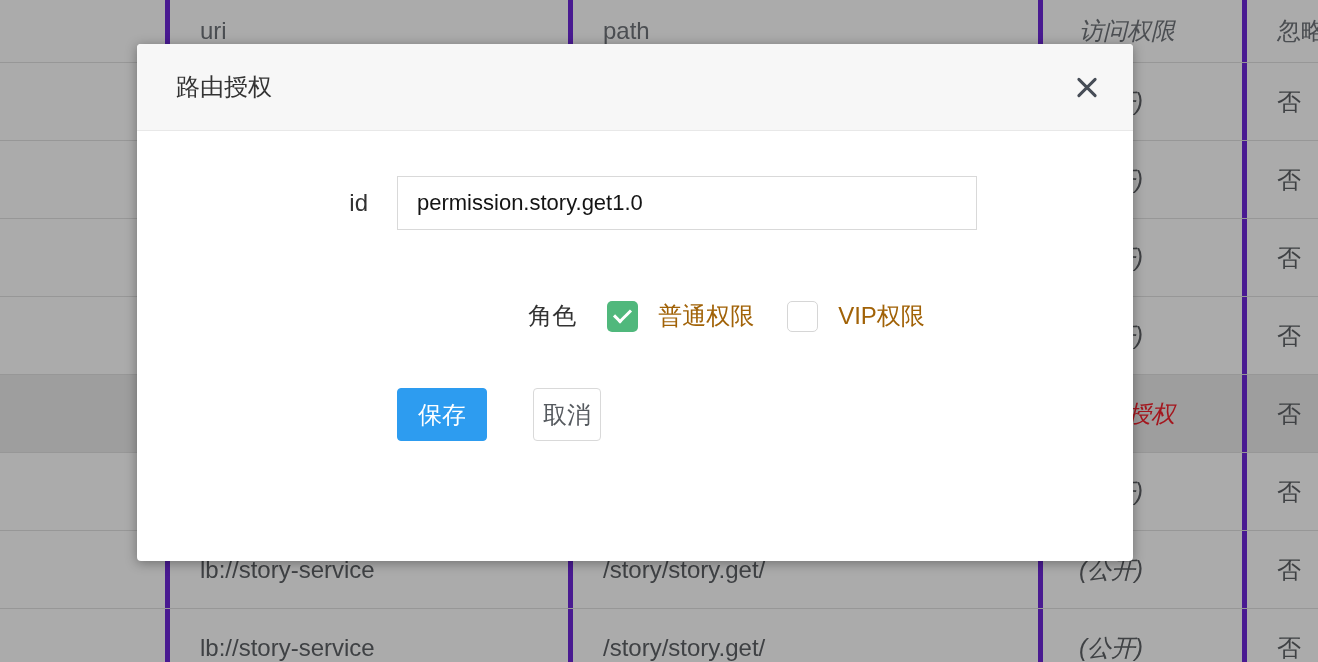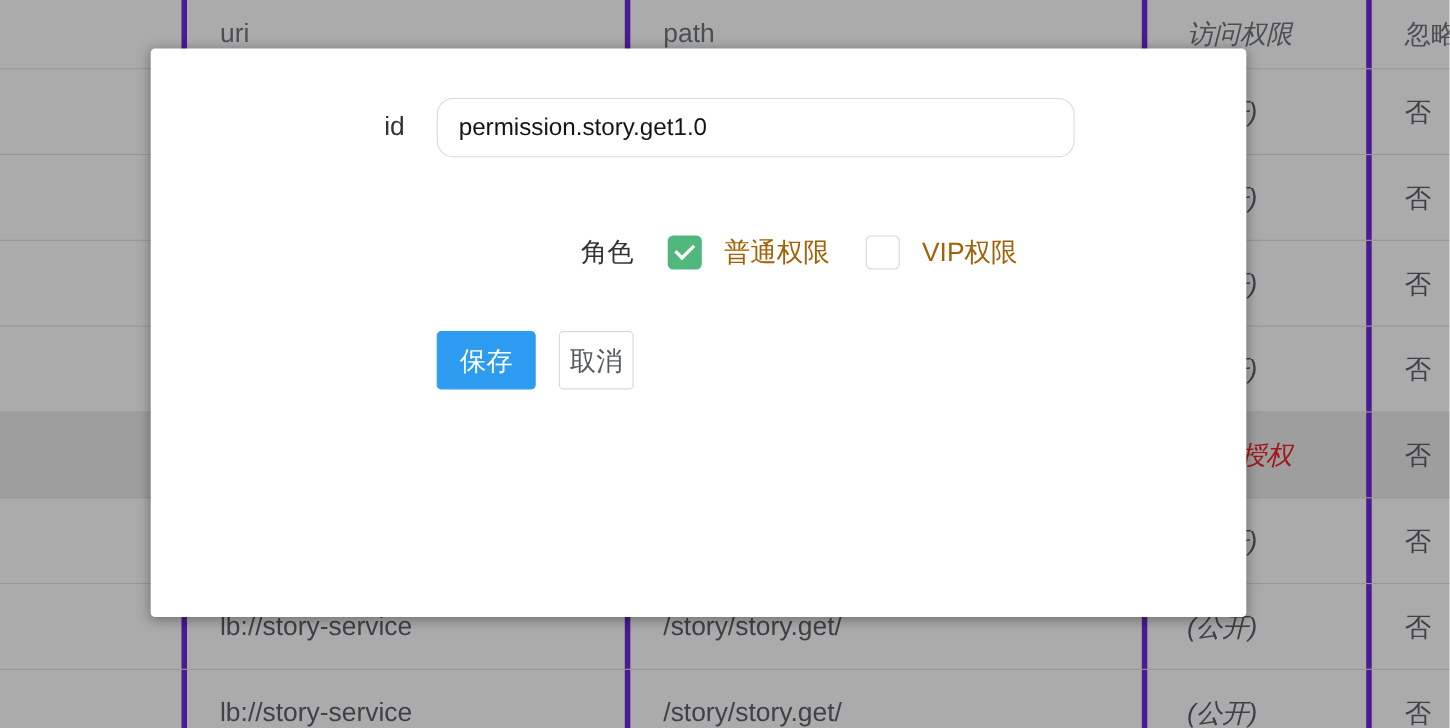--- a/index.html
+++ b/index.html
@@ -53,39 +53,39 @@
   }
   .close-btn::before { transform:rotate(45deg); }
   .close-btn::after  { transform:rotate(-45deg); }
 
   .modal-body { padding-top:45px; display:flex; flex-direction:column; }
   .form-row { display:flex; align-items:center; }
   .form-label { flex:none; width:231px; text-align:right; font-size:24px; color:#333333; }
 
   .text-input {
     margin-left:29px; width:580px; height:54px; box-sizing:border-box;
-    border:1px solid #d9d9d9; border-radius:15px; padding:0 19px;
+    border:1px solid #d9d9d9; border-radius:0; padding:0 19px;
     font-size:22px; color:#141414; font-family:inherit; background:#fff; outline:none;
   }
 
   .row-roles { margin-top:70px;justify-content:center; }
   .checkbox {
     flex:none; width:31px; height:31px; box-sizing:border-box;
     border-radius:5px; position:relative; cursor:pointer;
   }
   .checkbox.checked { background:#50b87c; margin-left:31px; }
   .checkbox.checked::after {
     content:""; position:absolute; left:7px; top:8px; width:14px; height:7px;
     border-left:3px solid #ffffff; border-bottom:3px solid #ffffff;
     transform:rotate(-45deg);
   }
   .checkbox.unchecked { background:#ffffff; border:1px solid #d6d6d6; margin-left:33px; }
   .cb-label { margin-left:20px; font-size:24px; color:#a16207; cursor:pointer; }
 
-  .row-actions { margin-top:56px; }
+  .row-actions { margin-top:56px;gap:25px; }
   .btn {
     height:53px; box-sizing:border-box; border-radius:4px; font-size:24px;
     font-family:inherit; display:flex; align-items:center; justify-content:center;
     cursor:pointer;
   }
   .btn-save { margin-left:260px; width:90px; background:#2d9cf0; border:1px solid #2d9cf0; color:#ffffff; }
   .btn-cancel { margin-left:21px; width:68px; background:#ffffff; border:1px solid #d9d9d9; color:#565a5f; }
 </style>
 </head>
 <body>
@@ -155,20 +155,24 @@
       <div class="td c1">lb://story-service</div>
       <div class="td c2">/story/story.get/</div>
       <div class="td c3">(公开)</div>
       <div class="td c4">否</div>
     </div>
   </div>
 
   <div class="backdrop"></div>
 
   <div class="modal">
+    <div class="modal-header">
+      <span class="modal-title">路由授权</span>
+      <span class="close-btn"></span>
+    </div>
 
     <div class="modal-body">
 
       <div class="form-row row-id">
         <span class="form-label">id</span>
         <input class="text-input" type="text" value="permission.story.get1.0" style="">
       </div>
 
       <div class="form-row row-roles">
         <span class="form-label">角色</span>

